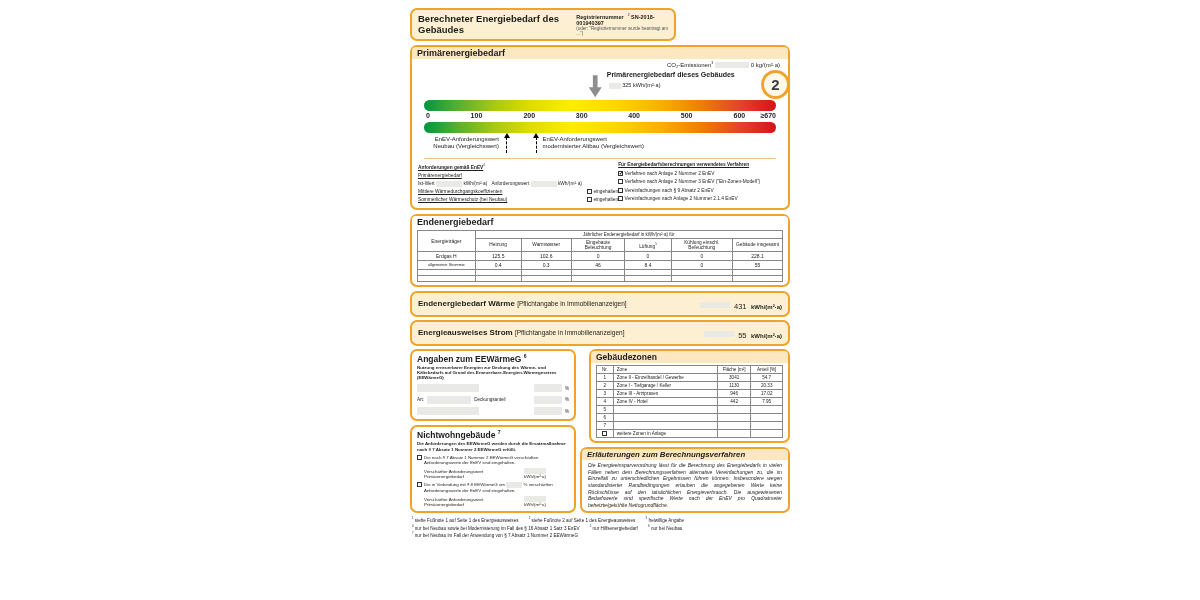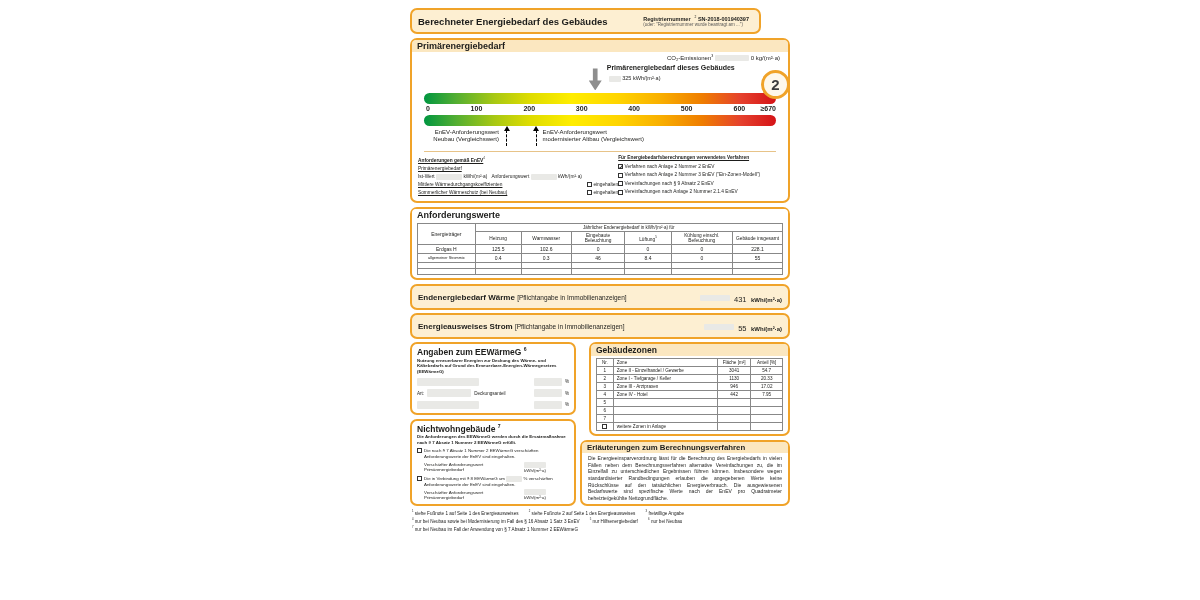--- a/index.html
+++ b/index.html
@@ -9,21 +9,21 @@
   .obox { border:2px solid #F0A329; border-radius:7px; background:#fff; }
   .strip { background:#FBE7C0; padding:1px 5px; font-weight:bold; border-radius:4px 4px 0 0; }
 
   
   .hdr { padding:2px 8px 3px 8px; margin-bottom:4px; }
   .hdr-title { font-size:30px; font-weight:bold; letter-spacing:-1px; line-height:30px; display:inline-block; }
   .hdr-sub { font-size:12px; font-weight:bold; display:inline-block; margin-left:3px; }
   .hdr-law { font-size:5.5px; margin-top:1px; }
   .datefield { display:inline-block; background:#ECECEA; border:0.5px solid #bbb; padding:0.5px 4px; font-size:5.5px; }
 
-  .subhdr { width:351px; background:#FDEFD2; padding:3px 6px; display:flex; justify-content:space-between; align-items:center; margin-bottom:4px; min-height:26px; }
+  .subhdr { width:266px; background:#FDEFD2; padding:3px 6px; display:flex; justify-content:space-between; align-items:center; margin-bottom:4px; min-height:26px; }
   .subhdr-title { font-size:9.5px; font-weight:bold; }
   .reg { font-size:5.5px; text-align:left; }
   .reg b { margin-right:4px; }
   .reg-note { font-size:4.5px; color:#555; font-weight:normal; }
   .pagecircle { position:absolute; right:0; top:62px; width:29px; height:29px; border:3px solid #F0A329; border-radius:50%; background:#FEF8EB; display:flex; align-items:center; justify-content:center; font-size:15px; font-weight:bold; color:#3c3c3c; }
 
   
   .primary { margin-bottom:4px; padding-bottom:3px; }
   .sec-title { font-size:9px; }
   .co2row { text-align:right; font-size:6px; padding:2px 8px 0 0; }
@@ -162,21 +162,21 @@
         <div><span class="u" style="font-weight:bold;">Für Energiebedarfsberechnungen verwendetes Verfahren</span></div>
         <div><span class="cb"><span class="mk">✓</span></span> <span>Verfahren nach Anlage 2 Nummer 2 EnEV</span></div>
         <div><span class="cb"><span class="mk"></span></span> <span>Verfahren nach Anlage 2 Nummer 3 EnEV ("Ein-Zonen-Modell")</span></div>
         <div><span class="cb"><span class="mk"></span></span> <span>Vereinfachungen nach § 9 Absatz 2 EnEV</span></div>
         <div><span class="cb"><span class="mk"></span></span> <span>Vereinfachungen nach Anlage 2 Nummer 2.1.4 EnEV</span></div>
       </div>
     </div>
   </div>
 
   <div class="obox endsec">
-    <div class="strip sec-title" style="background:#fff;">Anforderungswerte</div>
+    <div class="strip sec-title" style="background:#fff;">Endenergiebedarf</div>
     <table>
       <tbody>
           <tr>
         <td rowspan="2" style="width:15%;" class="ecell">Energieträger</td>
         <td colspan="6" class="spanh">Jährlicher Endenergiebedarf in kWh/(m²·a) für</td>
       </tr>
       <tr>
         <td style="width:12%;">Heizung</td>
         <td style="width:13%;">Warmwasser</td>
         <td style="width:14%;">Eingebaute Beleuchtung</td>
@@ -351,21 +351,21 @@
           <tr>
                 <td><span class="cb"></span></td>
                 <td class="zname">weitere Zonen in Anlage</td>
                 <td></td>
                 <td></td>
               </tr>
         </tbody>
           </table>
       </div>
 
-      <div class="obox" style="flex:1;">
+      <div class="obox" style="flex:1;font-style:italic;">
         <div class="strip" style="font-size:7.8px;">Erläuterungen zum Berechnungsverfahren</div>
         <div class="explain-body">Die Energieeinsparverordnung lässt für die Berechnung des Energiebedarfs in vielen Fällen neben dem Berechnungsverfahren alternative Vereinfachungen zu, die im Einzelfall zu unterschiedlichen Ergebnissen führen können. Insbesondere wegen standardisierter Randbedingungen erlauben die angegebenen Werte keine Rückschlüsse auf den tatsächlichen Energieverbrauch. Die ausgewiesenen Bedarfswerte sind spezifische Werte nach der EnEV pro Quadratmeter beheizte/gekühlte Nettogrundfläche.</div>
       </div>
     </div>
   </div>
 
   <div class="footnotes">
     <span class="fn"><sup>1</sup> <span>siehe Fußnote 1 auf Seite 1 des Energieausweises</span></span>
     <span class="fn"><sup>2</sup> <span>siehe Fußnote 2 auf Seite 1 des Energieausweises</span></span>
     <span class="fn"><sup>3</sup> <span>freiwillige Angabe</span></span>

